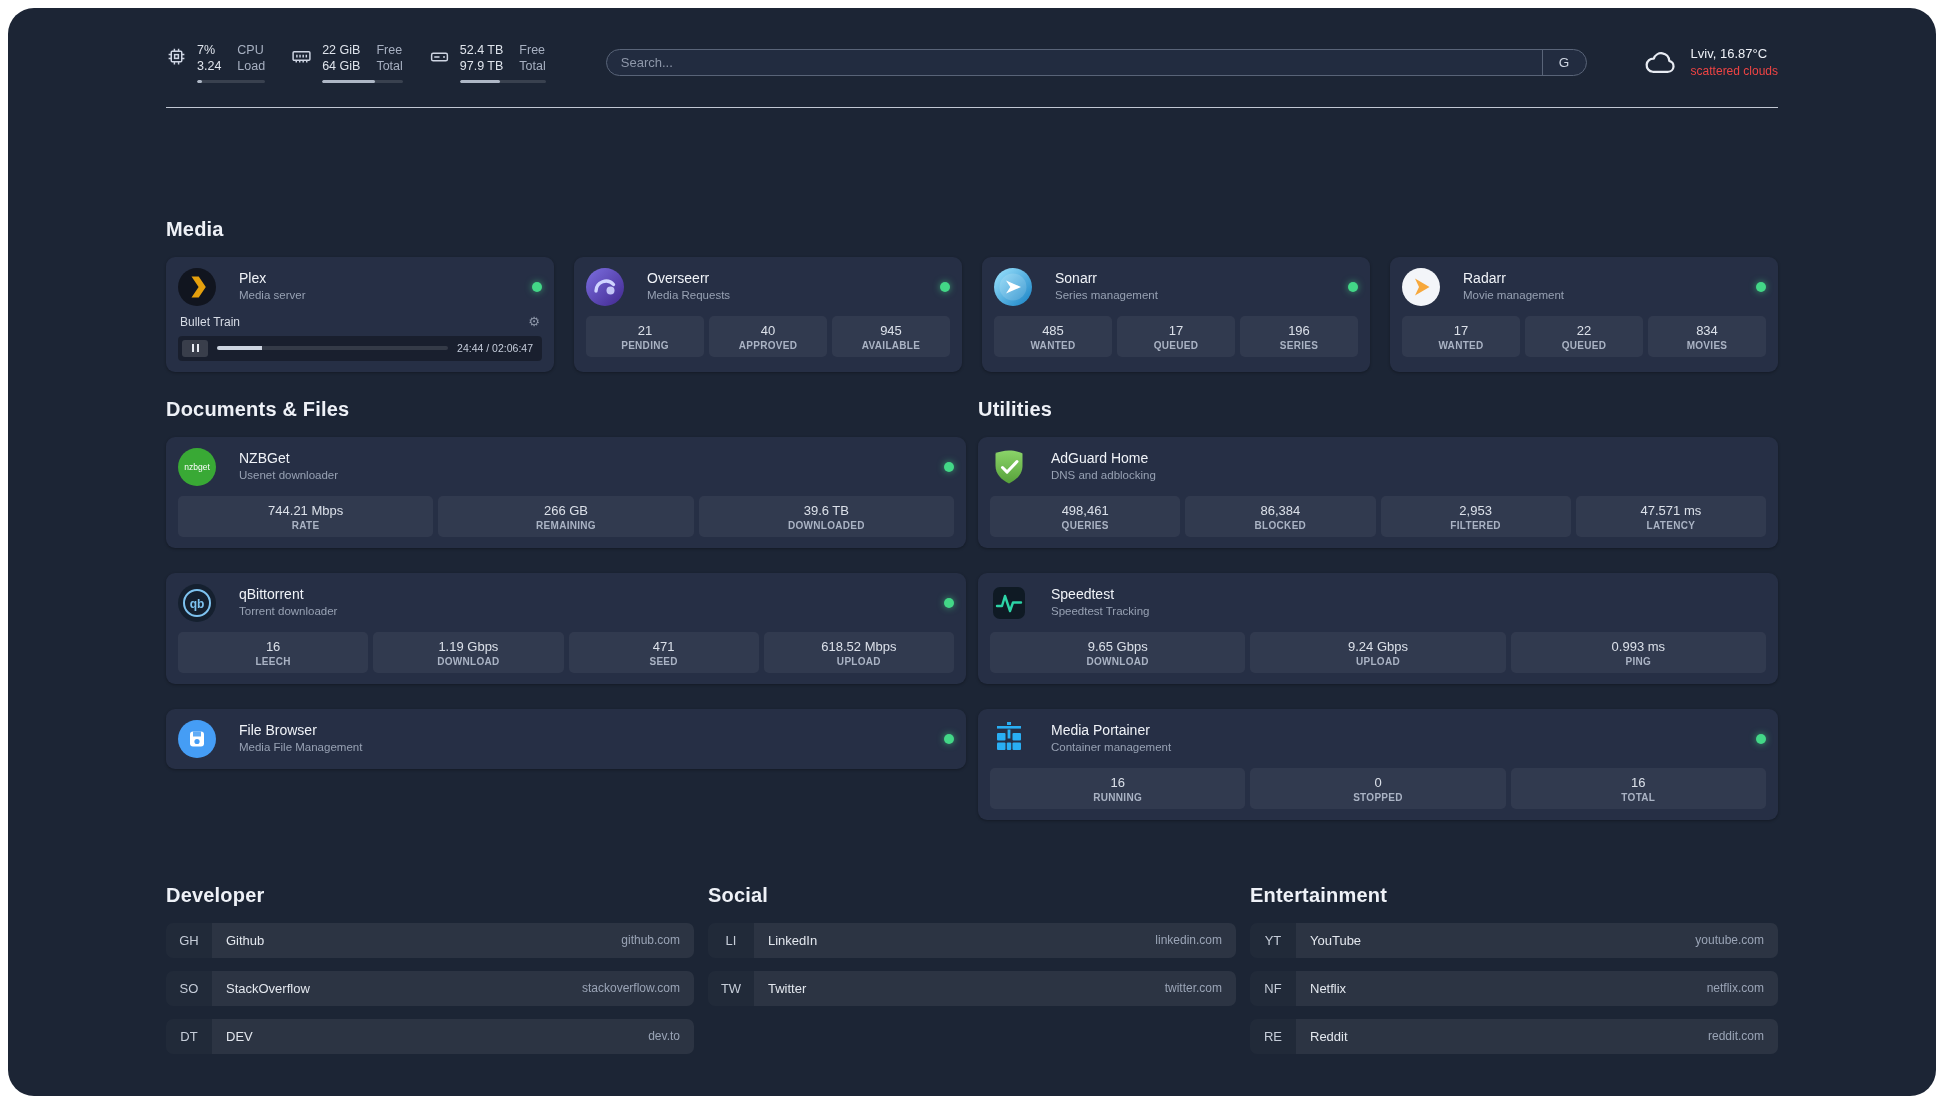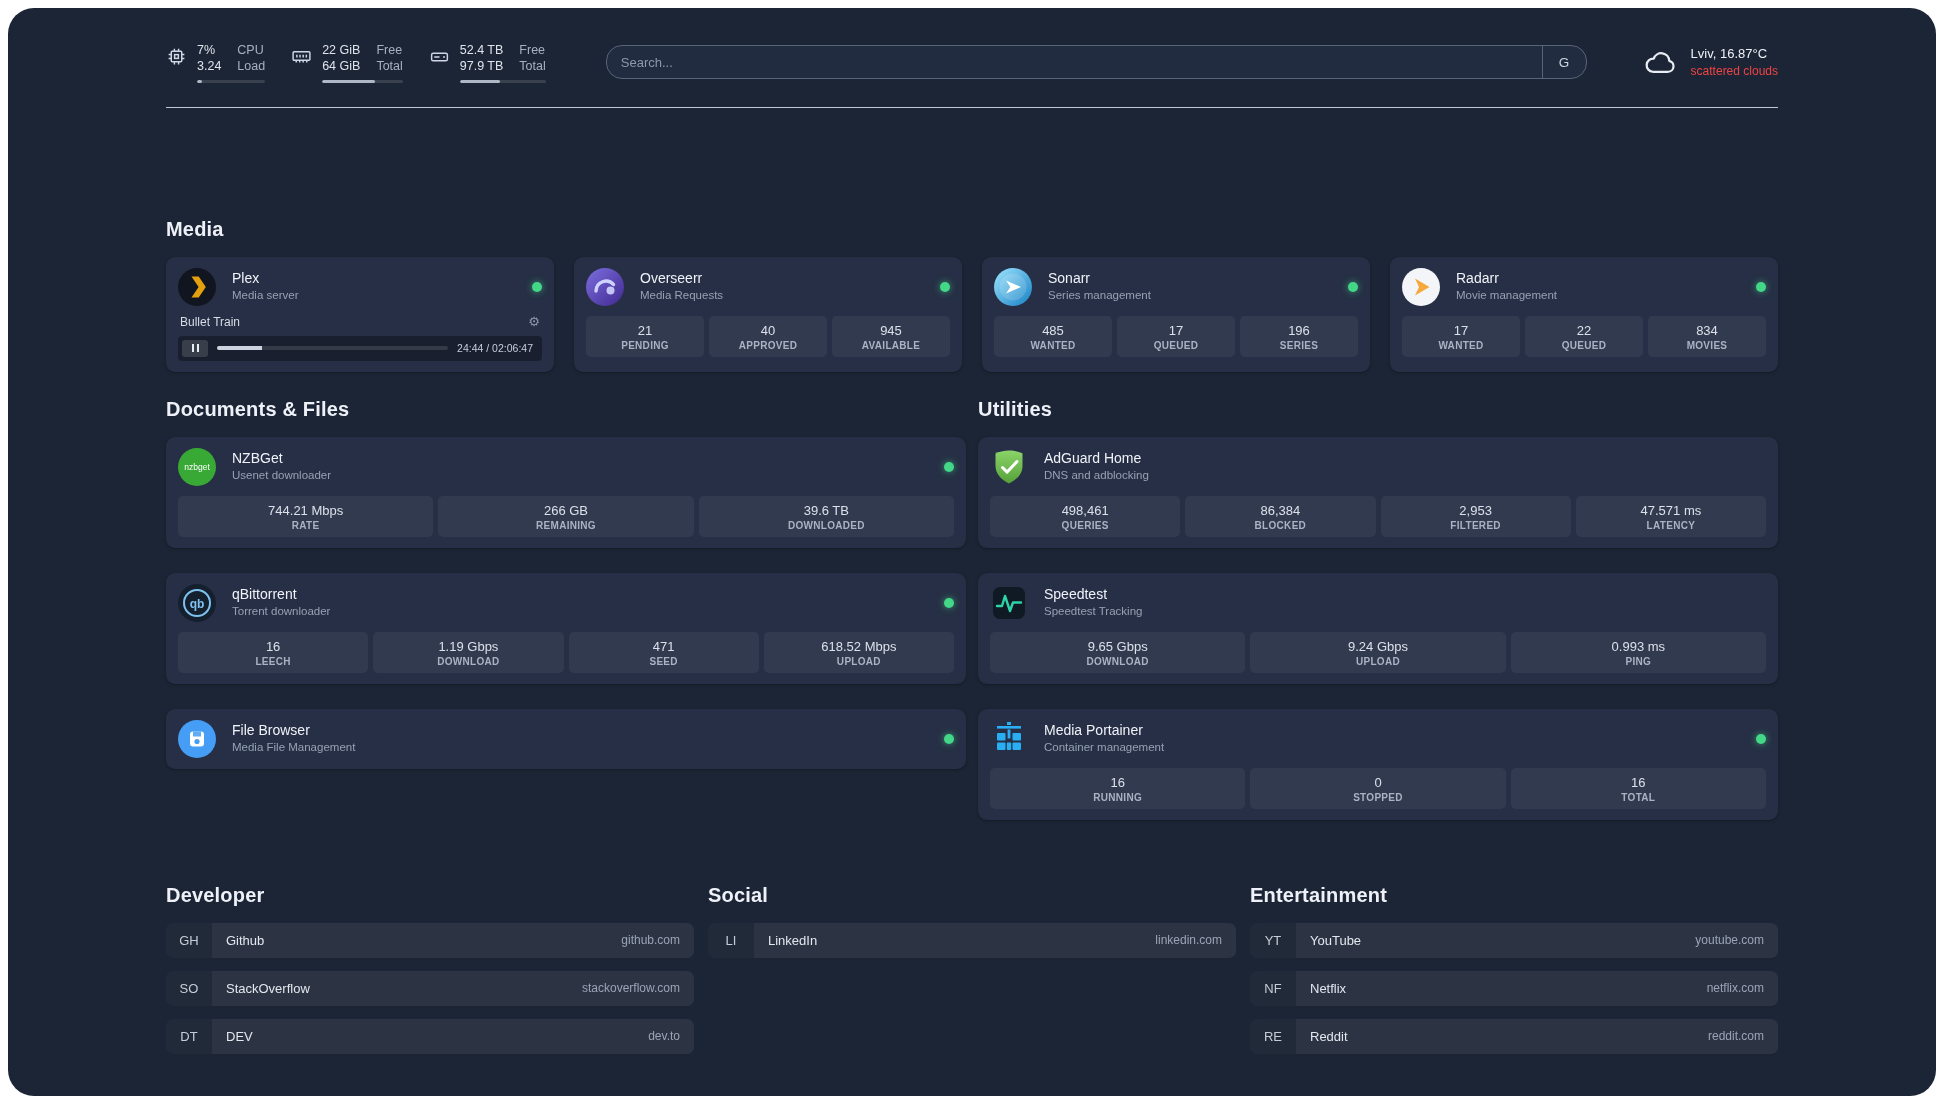--- a/index.html
+++ b/index.html
@@ -12,41 +12,41 @@
   .topbar { display:flex; align-items:center; }
   .resources { display:flex; gap:26px; align-items:flex-start; }
   .resource { display:flex; gap:10px; align-items:flex-start; }
   .res-icon svg { width:21px; height:21px; display:block; margin-top:4px; }
   .res-grid { display:grid; grid-template-columns:auto auto; column-gap:16px; font-size:12.5px; line-height:1.3; }
   .res-val { color:#dfe4ec; }
   .res-lab { color:#a7b0c1; }
   .res-bar { height:3px; margin-top:5px; background:rgba(255,255,255,0.13); border-radius:2px; overflow:hidden; }
   .res-bar i { display:block; height:100%; background:#aeb7c6; border-radius:2px; }
 
-  .search { flex:1; margin:0 56px 0 60px; height:34px; border:1px solid #596478; border-radius:16px; background:#222c40; display:flex; align-items:stretch; overflow:hidden; }
+  .search { flex:1; margin:0 56px 0 60px; height:27px; border:1px solid #596478; border-radius:16px; background:#222c40; display:flex; align-items:stretch; overflow:hidden; }
   .search input { flex:1; background:transparent; border:none; outline:none; color:#dfe4ec; font-size:13px; padding:0 14px; font-family:inherit; }
   .search input::placeholder { color:#8e97a9; }
   .search-btn { width:44px; border:none; border-left:1px solid #596478; background:transparent; color:#cfd6e2; font-size:13.5px; cursor:pointer; font-family:inherit; }
 
   .weather { display:flex; gap:12px; align-items:center; }
   .weather svg { width:36px; height:30px; display:block; }
   .w1 { font-size:13px; color:#eef1f7; line-height:1.35; }
   .w2 { font-size:12px; color:#ef4444; line-height:1.35; }
 
   .divider { border:none; border-top:1px solid rgba(222,228,238,0.85); margin-top:24px; }
 
   
   .section h2, .bm-col h2 { font-size:20px; font-weight:600; color:#eef1f7; margin-bottom:16px; letter-spacing:.2px; }
   .section-media { margin-top:110px; }
   .grid-4 { display:grid; grid-template-columns:repeat(4,1fr); gap:20px; }
   .two-col { display:grid; grid-template-columns:1fr 1fr; gap:12px; margin-top:26px; }
   .col-cards { display:flex; flex-direction:column; gap:25px; }
 
   .card { background:#262f45; border-radius:9px; padding:11px 12px; box-shadow:0 1px 3px rgba(0,0,0,0.3); cursor:pointer; }
-  .card-head { display:flex; align-items:center; gap:16px; }
+  .card-head { display:flex; align-items:center; gap:23px; }
   .app-icon { width:38px; height:38px; flex:none; }
   .app-icon svg { width:38px; height:38px; display:block; }
   .app-name { font-size:14px; color:#f0f3f8; font-weight:500; line-height:1.25; }
   .app-desc { font-size:11.5px; color:#97a1b3; line-height:1.3; }
   .dot { width:10px; height:10px; border-radius:50%; background:#43d787; margin-left:auto; flex:none; box-shadow:0 0 7px rgba(67,215,135,.65); }
 
   .stats { display:flex; gap:5px; margin-top:10px; }
   .stat { flex:1; background:rgba(255,255,255,0.055); border-radius:5px; text-align:center; padding:7px 4px 6px; }
   .stat-value { font-size:13px; color:#dbe0e9; }
   .stat-label { font-size:10px; font-weight:700; color:#aab3c4; letter-spacing:.3px; margin-top:2px; }
@@ -542,20 +542,27 @@
       <div class="bm-col">
         <h2>Social</h2>
         <div class="bm-list">
           <div class="bm-row">
             <span class="bm-abbr">LI</span>
             <span class="bm-body">
               <span class="bm-name">LinkedIn</span>
               <span class="bm-domain">linkedin.com</span>
             </span>
           </div>
+          <div class="bm-row">
+            <span class="bm-abbr">TW</span>
+            <span class="bm-body">
+              <span class="bm-name">Twitter</span>
+              <span class="bm-domain">twitter.com</span>
+            </span>
+          </div>
         </div>
       </div>
 
       <div class="bm-col">
         <h2>Entertainment</h2>
         <div class="bm-list">
           <div class="bm-row">
             <span class="bm-abbr">YT</span>
             <span class="bm-body">
               <span class="bm-name">YouTube</span>

